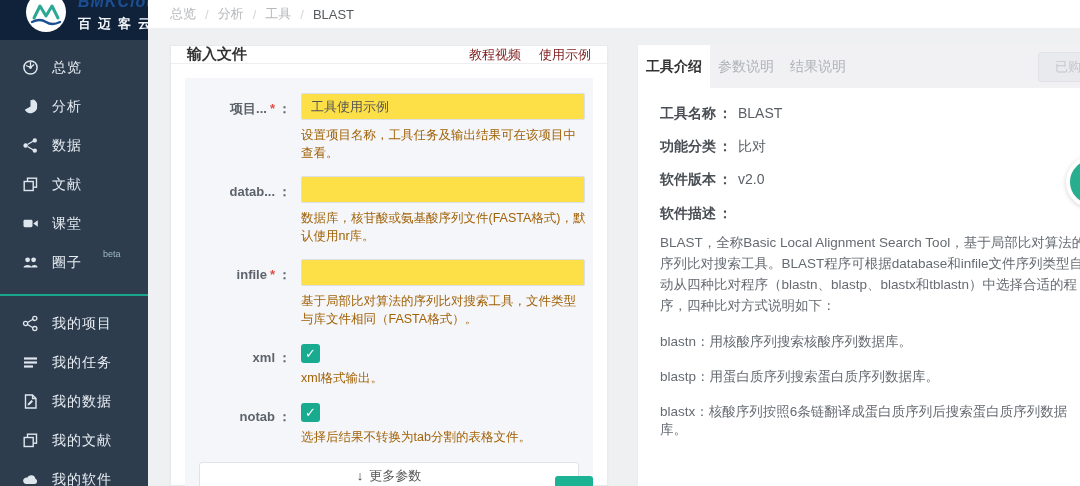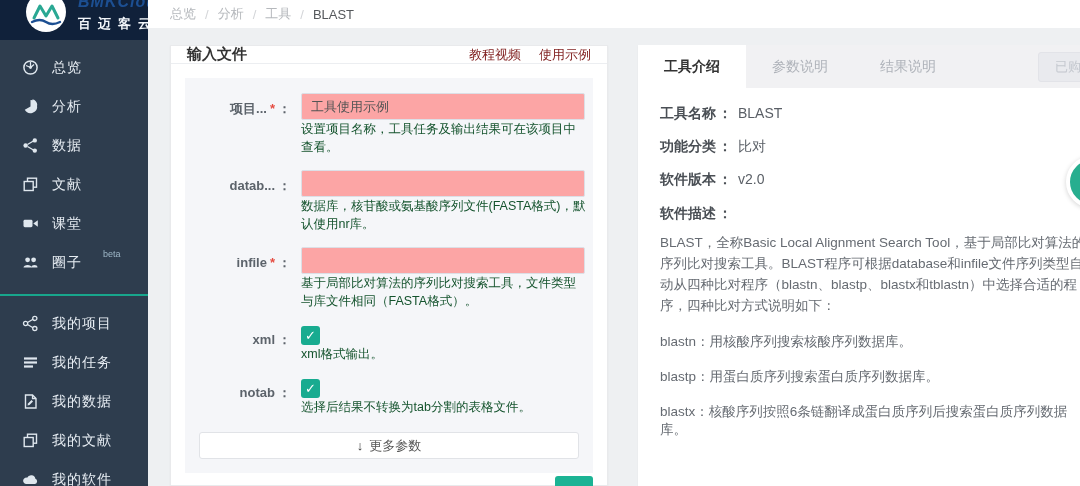--- a/index.html
+++ b/index.html
@@ -69,24 +69,24 @@
   .frow { display:flex; margin-bottom:14px; }
   .flabel {
     width:106px; flex:0 0 106px; text-align:right; font-size:13px;
     font-weight:bold; color:#5c636b; padding-top:7px; white-space:nowrap;
   }
   .req { color:#e54c42; font-weight:bold; margin-left:3px; }
   .colon { margin-left:3px; font-weight:bold; color:#5c636b; }
   .fctrl { margin-left:10px; width:286px; }
   .tinput {
     width:284px; height:27px; border:1px solid #dcdfe6; border-radius:2px;
-    background:#fca5a5; padding:12px 9px; font-size:13px; color:#555; outline:none;
+    background:#fde047; padding:12px 9px; font-size:13px; color:#555; outline:none;
     font-family:inherit;
   }
-  .fhint { font-size:12.5px; color:#14532d; line-height:18px; }
+  .fhint { font-size:12.5px; color:#a16207; line-height:18px; margin-top:6px; }
   .cbox {
     width:19px; height:19px; border-radius:3px; background:#18ab90;
     color:#fff; font-size:13px; display:flex; align-items:center; justify-content:center;
     margin-top:2px; cursor:pointer;
   }
   .more-btn {
     margin:2px 14px 0 14px; height:27px; background:#fff; border:1px solid #e1e3e7;
     border-radius:3px; display:flex; align-items:center; justify-content:center;
     font-size:13px; color:#555; cursor:pointer; gap:6px;
   }
@@ -95,21 +95,21 @@
     position:absolute; right:14px; top:430px; width:38px; height:28px;
     background:#1bb394; border:none; border-radius:3px; cursor:pointer;
   }
 
   
   .info-card { position:absolute; left:638px; top:45px; width:470px; height:441px; border:none; }
   .tabbar {
     position:relative; height:43px; background:#f1f1f3; display:flex; align-items:stretch;
   }
   .tab {
-    padding:0 26px; display:flex; align-items:center; font-size:14px;
+    padding:0 8px; display:flex; align-items:center; font-size:14px;
     color:#aeb2b9; cursor:pointer;
   }
   .tab.active { background:#fff; color:#333; font-weight:bold; }
   .purchased-btn {
     position:absolute; left:400px; top:7px; height:30px; padding:0 16px;
     background:#e9eaee; border:1px solid #e2e3e8; border-radius:3px;
     color:#c4c8cf; font-size:13px; white-space:nowrap; cursor:default;
   }
   .info-content { padding:15px 22px 0 22px; width:452px; }
   .meta-row { font-size:14px; margin-bottom:13px; line-height:20px; }

